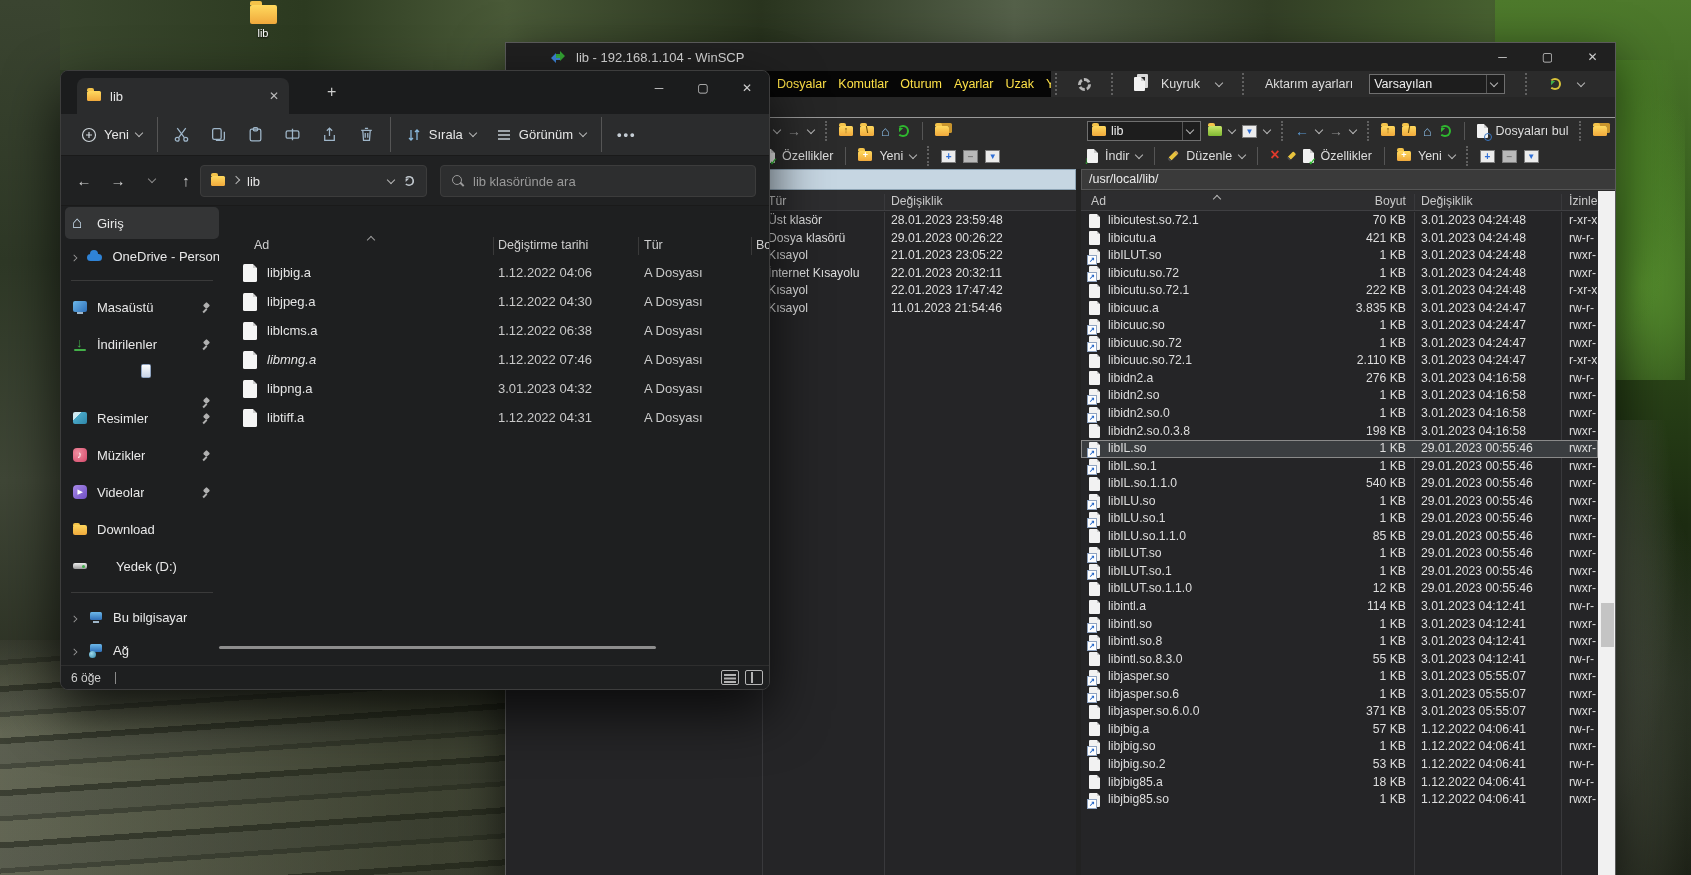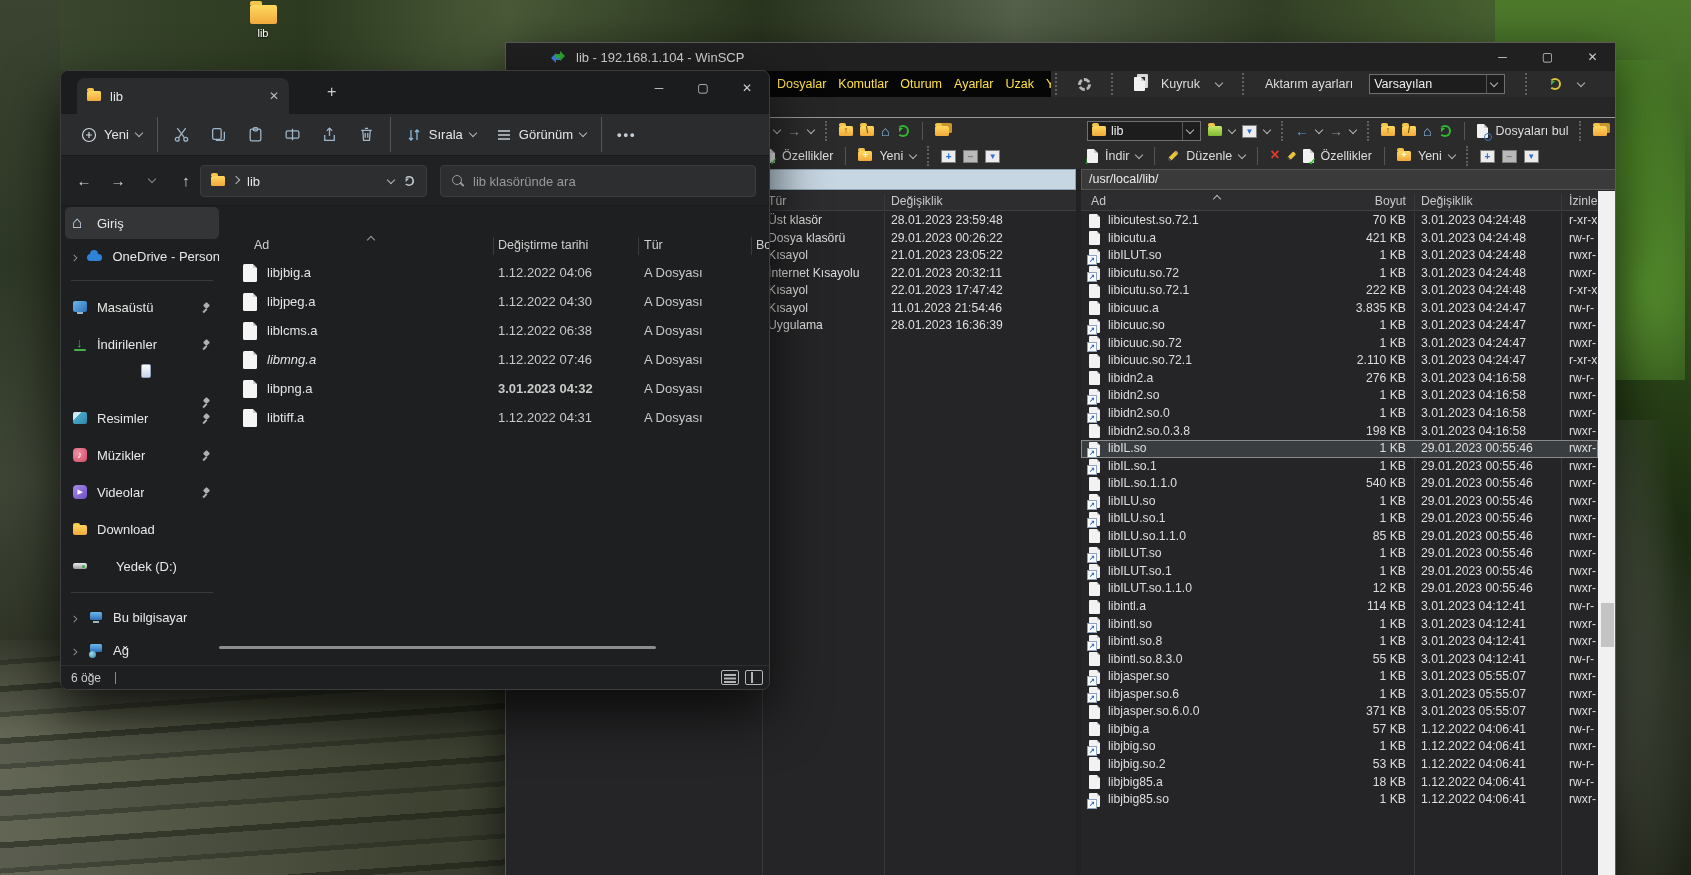--- a/index.html
+++ b/index.html
@@ -346,24 +346,20 @@
           <div class="wrow">
             <span class="c-tur">Kısayol</span>
             <span class="c-date">22.01.2023 17:47:42</span>
           </div>
 
           <div class="wrow">
             <span class="c-tur">Kısayol</span>
             <span class="c-date">11.01.2023 21:54:46</span>
           </div>
 
-          <div class="wrow">
-            <span class="c-tur">Uygulama</span>
-            <span class="c-date">28.01.2023 16:36:39</span>
-          </div>
         </div>
     </div>
 
     <div class="panel" id="ws-rpanel">
       <div class="phead">
         <span style="left:10px;">Ad</span>
         <span class="chev up" style="position:absolute;left:133px;top:2px;"></span>
         <span style="left:195px;width:130px;text-align:right;">Boyut</span>
         <span style="left:340px;">Değişiklik</span>
         <span style="left:488px;">İzinler</span>
@@ -887,21 +883,21 @@
           <div class="erow">
             <span class="efic"></span>
             <span class="c1" style="left:44px;font-style:italic;">libmng.a</span>
             <span class="c2" style="left:275px;">1.12.2022 07:46</span>
             <span class="c3" style="left:421px;">A Dosyası</span>
           </div>
 
           <div class="erow">
             <span class="efic"></span>
             <span class="c1" style="left:44px;">libpng.a</span>
-            <span class="c2" style="left:275px;font-weight:bold;">3.01.2023 04:32</span>
+            <span class="c2" style="left:275px;">3.01.2023 04:32</span>
             <span class="c3" style="left:421px;">A Dosyası</span>
           </div>
 
           <div class="erow">
             <span class="efic"></span>
             <span class="c1" style="left:44px;">libtiff.a</span>
             <span class="c2" style="left:275px;">1.12.2022 04:31</span>
             <span class="c3" style="left:421px;">A Dosyası</span>
           </div>
         </div>

